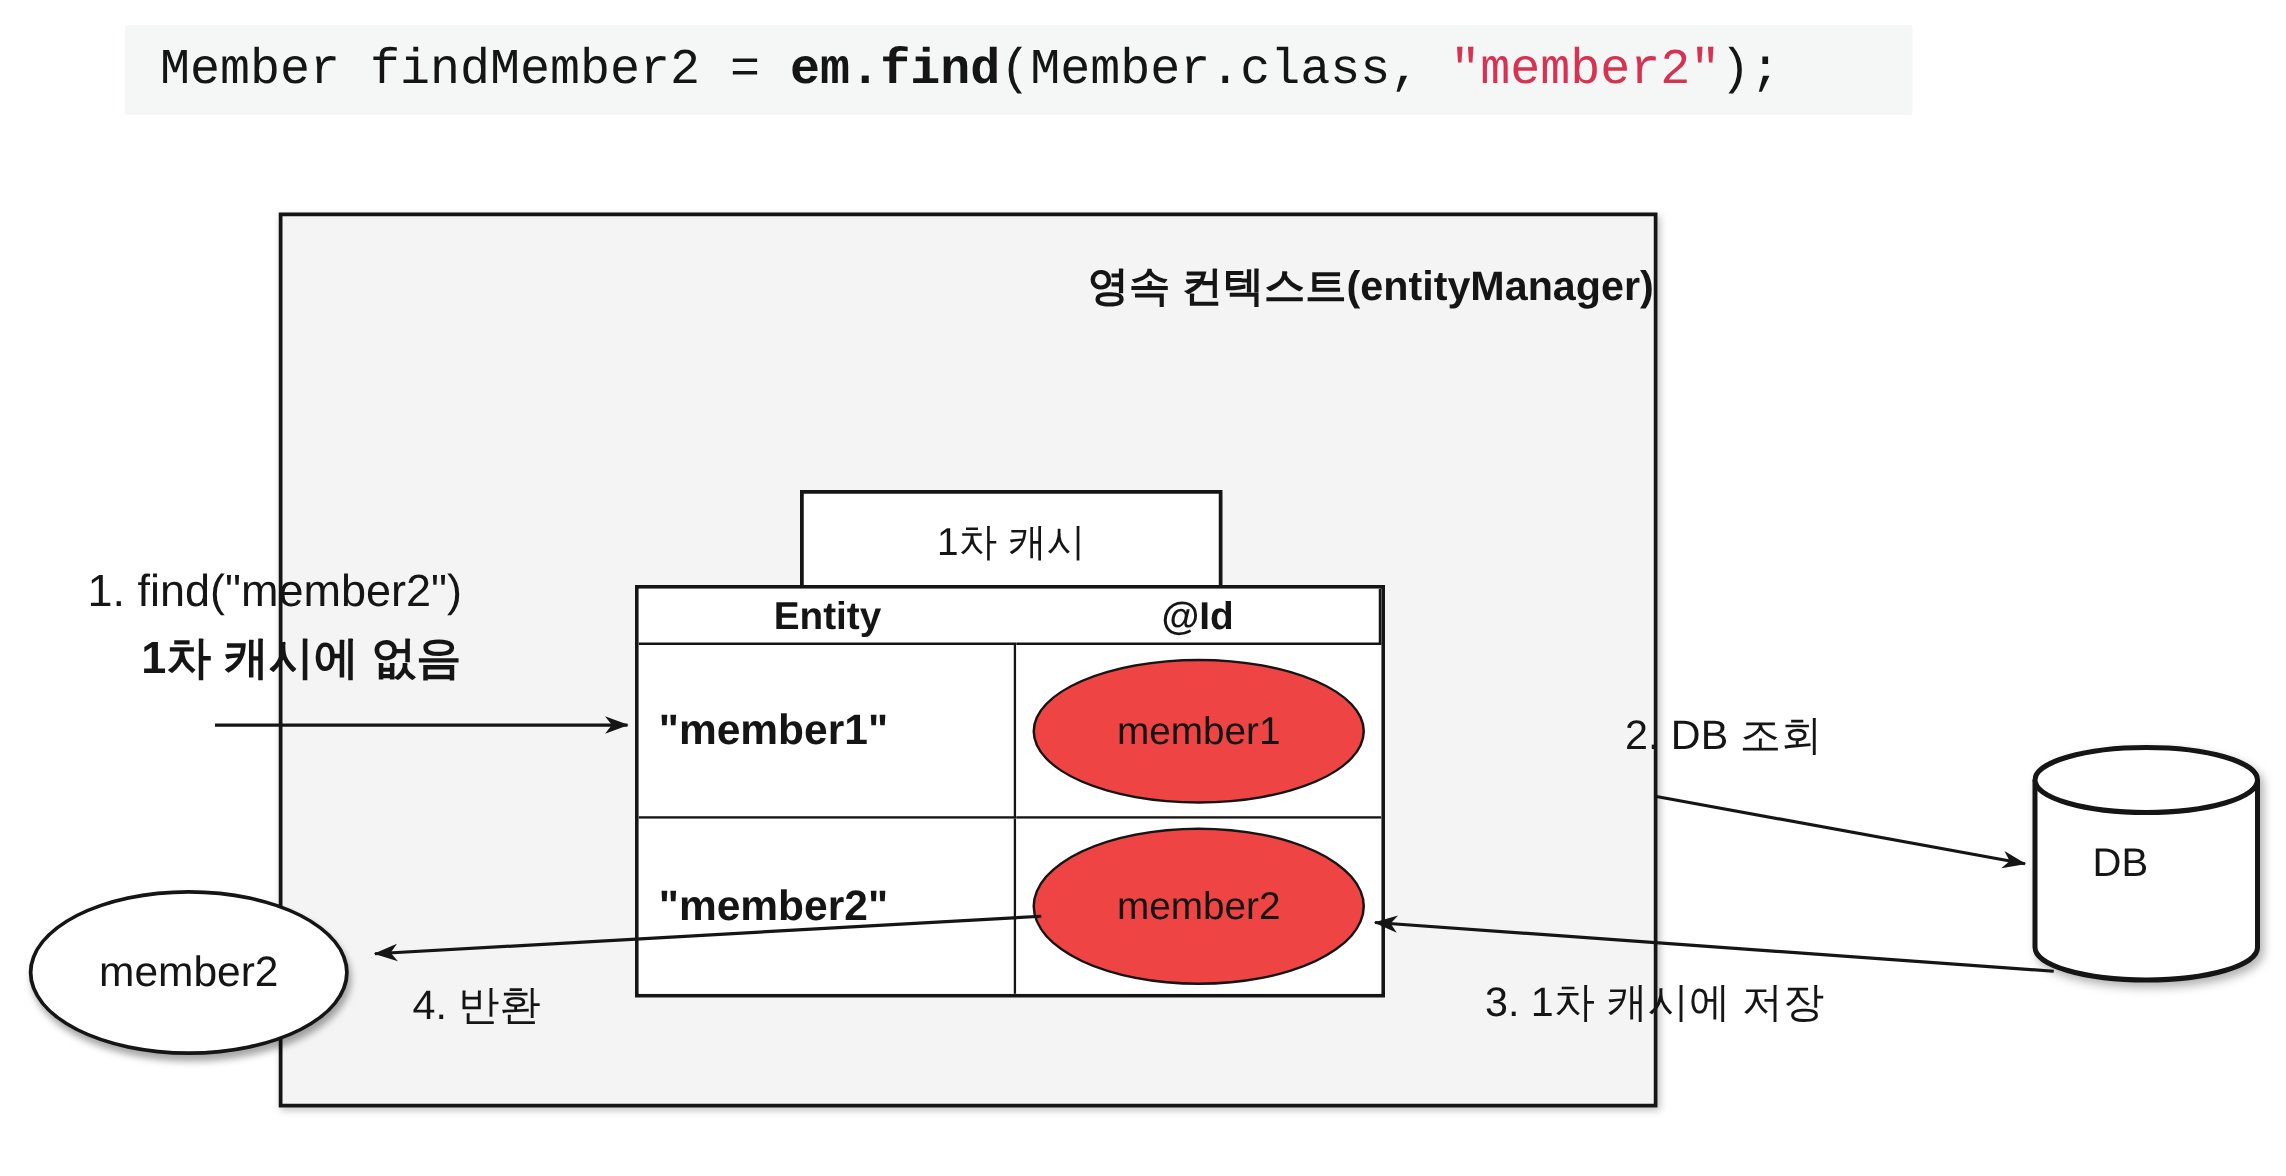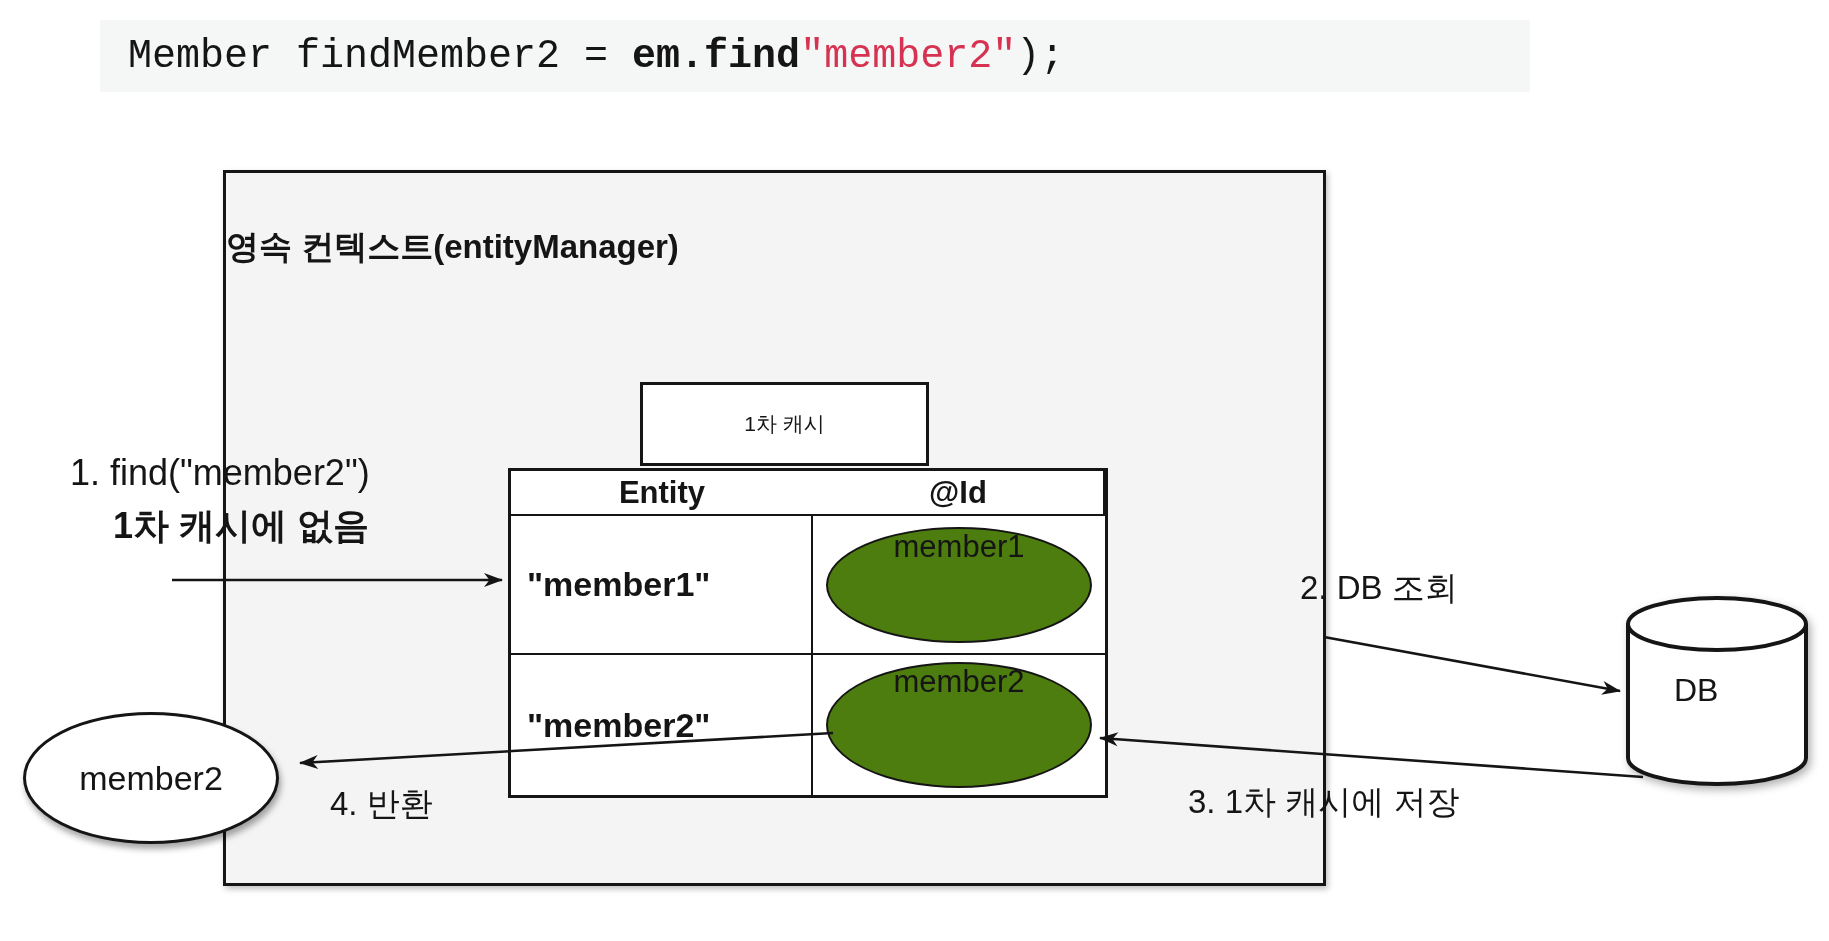--- a/index.html
+++ b/index.html
@@ -16,44 +16,44 @@
   }
   .code-bold{font-weight:bold;}
   .code-red{color:#d63352;}
   
   .pc-box{
     position:absolute;left:223px;top:170px;width:1097px;height:710px;
     background:#f4f4f4;border:3px solid #151515;box-sizing:content-box;
     box-shadow:2px 3px 6px rgba(0,0,0,0.25);z-index:1;
   }
   .pc-title{
-    margin-top:52px;text-align:left;font-size:33px;font-weight:bold;
+    margin-top:34px;text-align:right;font-size:33px;font-weight:bold;
   }
   
   .cache-label-box{
-    position:absolute;left:640px;top:382px;width:289px;height:84px;
+    position:absolute;left:640px;top:392px;width:338px;height:84px;
     background:#ffffff;border:3px solid #151515;box-sizing:border-box;
-    display:flex;align-items:center;justify-content:center;font-size:21px;z-index:2;
+    display:flex;align-items:center;justify-content:center;font-size:31px;z-index:2;
   }
   
   .cache-table{
     position:absolute;left:508px;top:468px;width:600px;height:330px;
     background:#ffffff;border:3px solid #151515;box-sizing:border-box;
     display:grid;grid-template-columns:302px 1fr;grid-template-rows:45px 139px 1fr;
     z-index:2;
   }
   .cell{box-sizing:border-box;background:#ffffff;display:flex;align-items:center;}
   .cell.col1{border-right:2.5px solid #151515;}
   .cell.hdr{border-bottom:2.5px solid #151515;justify-content:center;font-weight:bold;font-size:31px;}
   .cell.body-row1{border-bottom:2.5px solid #151515;}
   .cell.id-cell{font-weight:bold;font-size:34px;padding-left:16px;}
   .cell.entity-cell{justify-content:center;}
   .entity-ellipse{
-    border:2.5px solid #151515;border-radius:50%;background:#4d7c0f;
-    display:flex;justify-content:center;font-size:31px;
+    border:2.5px solid #151515;border-radius:50%;background:#ef4444;
+    display:flex;align-items:center;justify-content:center;font-size:31px;
   }
   .entity-ellipse.r1{width:262px;height:112px;}
   .entity-ellipse.r2{width:262px;height:122px;}
   
   .result-ellipse{
     position:absolute;left:23px;top:712px;width:256px;height:132px;
     background:#ffffff;border:3px solid #151515;border-radius:50%;
     box-sizing:border-box;display:flex;align-items:center;justify-content:center;
     font-size:34px;box-shadow:2px 5px 6px rgba(0,0,0,0.35);z-index:6;
   }
@@ -73,21 +73,21 @@
   .step1{left:70px;top:446px;line-height:53px;font-size:36px;}
   .step1 .line2{margin-left:43px;font-weight:bold;}
   .step2{left:1300px;top:566px;}
   .step3{left:1188px;top:780px;}
   .step4{left:330px;top:782px;text-align:right;}
 </style>
 </head>
 <body>
 
 <div class="code-bar">
-  <span>Member findMember2 = </span><span class="code-bold">em.find</span><span class="code-red">"member2"</span><span>);</span>
+  <span>Member findMember2 = </span><span class="code-bold">em.find</span><span>(Member.class, </span><span class="code-red">"member2"</span><span>);</span>
 </div>
 
 <div class="pc-box">
   <div class="pc-title">영속 컨텍스트(entityManager)</div>
 </div>
 
 <div class="cache-label-box">
   <span>1차 캐시</span>
 </div>
 

